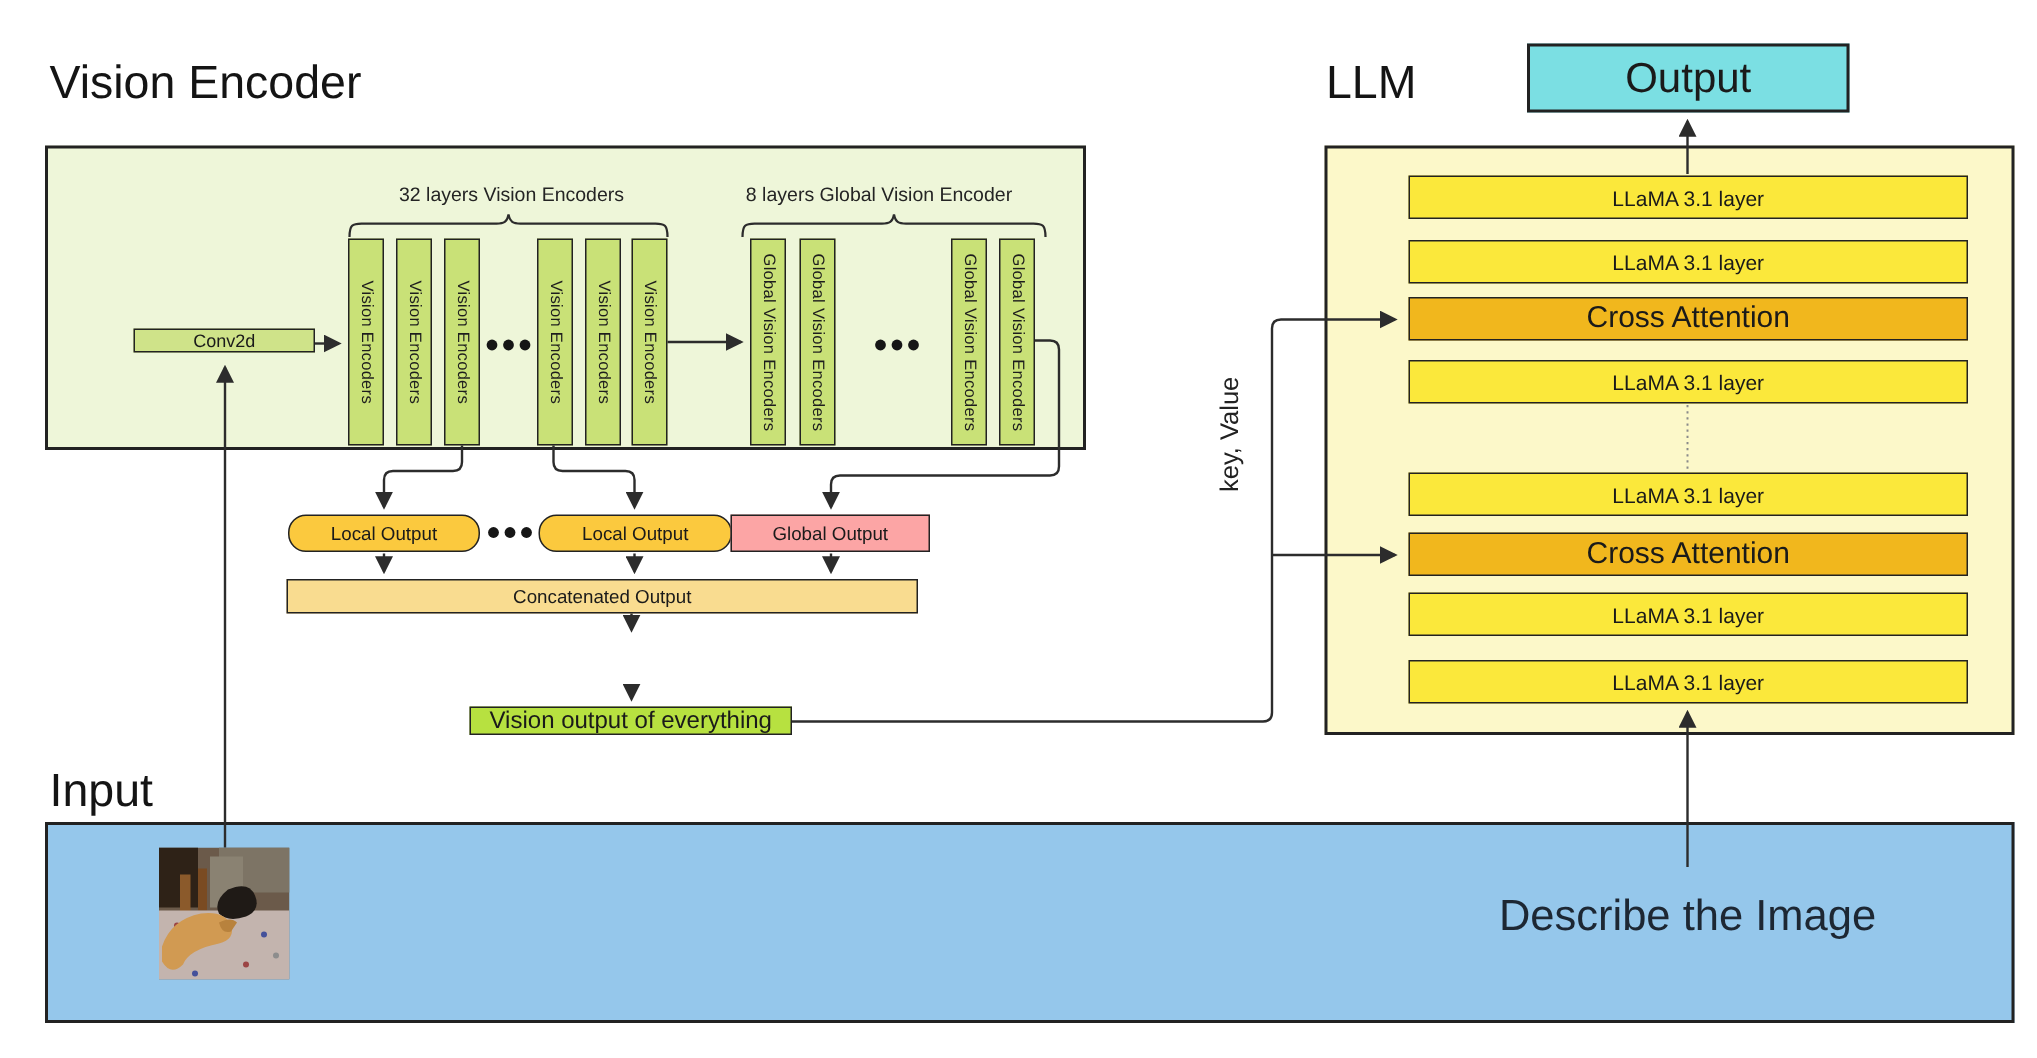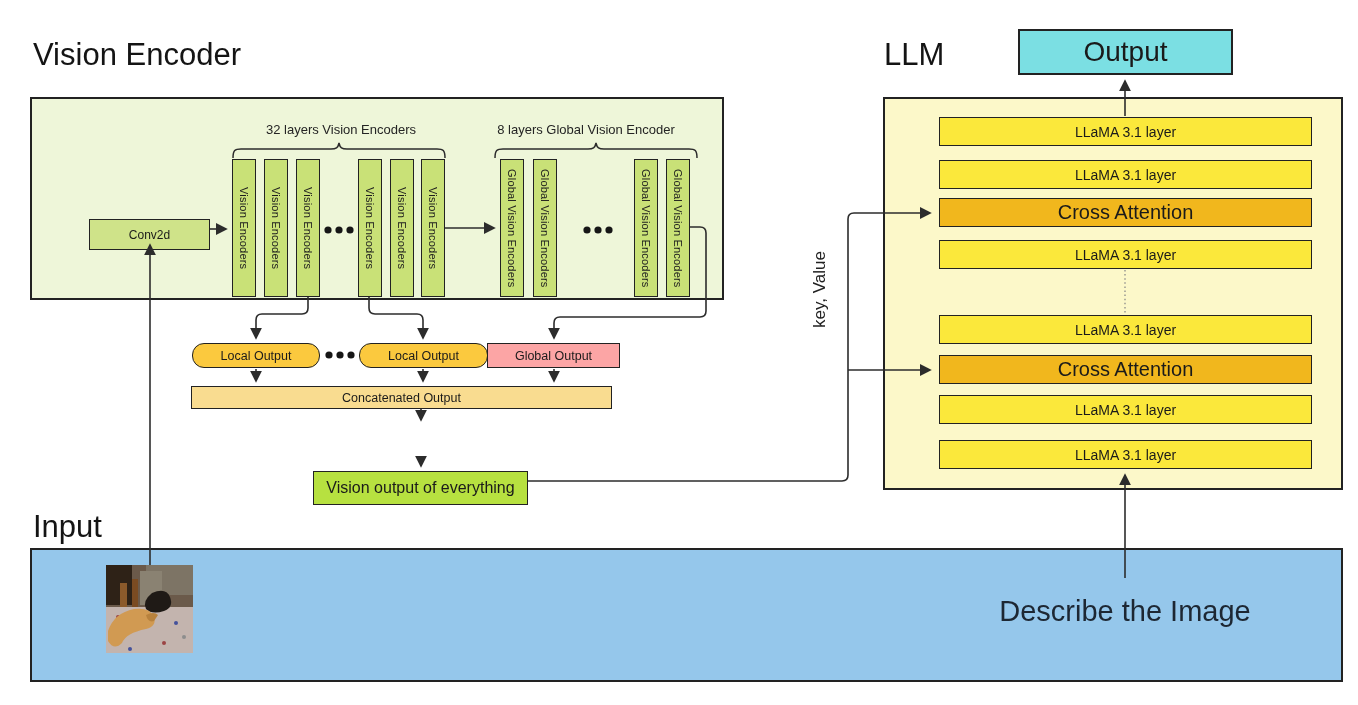--- a/index.html
+++ b/index.html
@@ -39,42 +39,42 @@
 <body>
 
 <div id="stage">
 
   <div class="abs title" style="left:33px;top:37px;">Vision Encoder</div>
   <div class="abs title" style="left:884px;top:37px;">LLM</div>
   <div class="abs title" style="left:33px;top:509px;">Input</div>
 
   <div class="abs ve-panel" style="left:30px;top:97px;width:694px;height:203px;"></div>
 
-  <div class="abs thinbox conv" style="left:89px;top:219px;width:121px;height:31px;">Conv2d</div>
+  <div class="abs thinbox conv" style="left:89px;top:219px;width:121px;height:16px;">Conv2d</div>
 
   <div class="abs brace-label" style="left:341px;top:122px;">32 layers Vision Encoders</div>
   <div class="abs brace-label" style="left:586px;top:122px;">8 layers Global Vision Encoder</div>
 
   <div class="abs bar" style="left:232px;top:159px;width:24px;height:138px;">Vision Encoders</div>
   <div class="abs bar" style="left:264px;top:159px;width:24px;height:138px;">Vision Encoders</div>
   <div class="abs bar" style="left:296px;top:159px;width:24px;height:138px;">Vision Encoders</div>
   <div class="abs bar" style="left:358px;top:159px;width:24px;height:138px;">Vision Encoders</div>
   <div class="abs bar" style="left:390px;top:159px;width:24px;height:138px;">Vision Encoders</div>
   <div class="abs bar" style="left:421px;top:159px;width:24px;height:138px;">Vision Encoders</div>
 
   <div class="abs bar" style="left:500px;top:159px;width:24px;height:138px;">Global Vision Encoders</div>
   <div class="abs bar" style="left:533px;top:159px;width:24px;height:138px;">Global Vision Encoders</div>
   <div class="abs bar" style="left:634px;top:159px;width:24px;height:138px;">Global Vision Encoders</div>
   <div class="abs bar" style="left:666px;top:159px;width:24px;height:138px;">Global Vision Encoders</div>
 
   <div class="abs thinbox orange1" style="left:192px;top:343px;width:128px;height:25px;">Local Output</div>
   <div class="abs thinbox orange1" style="left:359px;top:343px;width:129px;height:25px;">Local Output</div>
   <div class="abs thinbox orange2" style="left:487px;top:343px;width:133px;height:25px;">Global Output</div>
   <div class="abs thinbox concat" style="left:191px;top:386px;width:421px;height:23px;">Concatenated Output</div>
-  <div class="abs vout" style="left:313px;top:471px;width:215px;height:34px;display:flex;align-items:center;justify-content:center;">Vision output of everything</div>
+  <div class="abs vout" style="left:313px;top:471px;width:215px;height:19px;display:flex;align-items:center;justify-content:center;">Vision output of everything</div>
 
   <div class="abs keyval" style="left:810px;top:218px;height:110px;">key, Value</div>
 
   <div class="abs cyan" style="left:1018px;top:29px;width:215px;height:46px;display:flex;align-items:center;justify-content:center;">Output</div>
   <div class="abs llm-panel" style="left:883px;top:97px;width:460px;height:393px;"></div>
 
   <div class="abs thinbox llama" style="left:939px;top:117px;width:373px;height:29px;">LLaMA 3.1 layer</div>
   <div class="abs thinbox llama" style="left:939px;top:160px;width:373px;height:29px;">LLaMA 3.1 layer</div>
   <div class="abs thinbox cross" style="left:939px;top:198px;width:373px;height:29px;">Cross Attention</div>
   <div class="abs thinbox llama" style="left:939px;top:240px;width:373px;height:29px;">LLaMA 3.1 layer</div>

